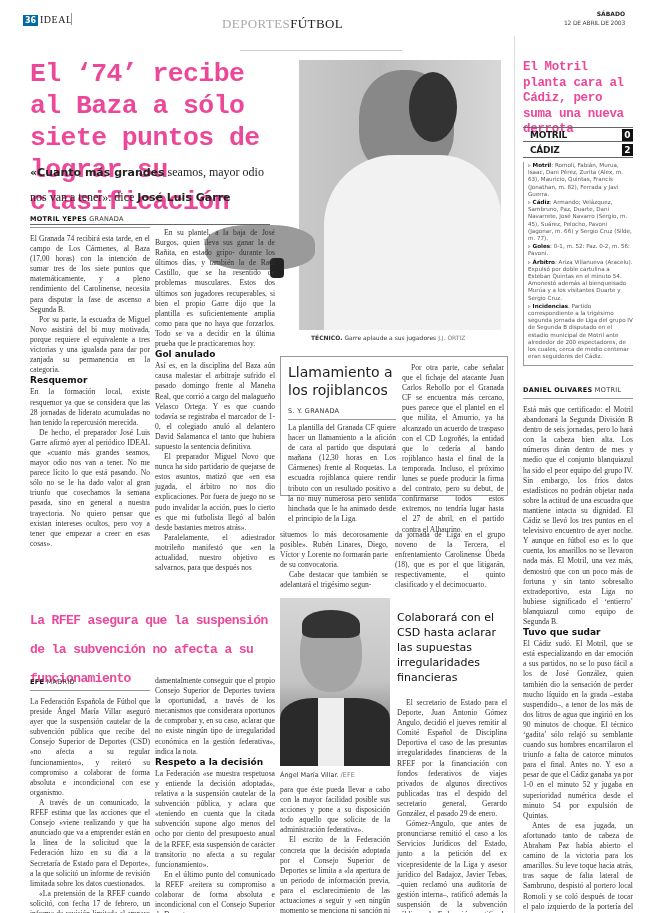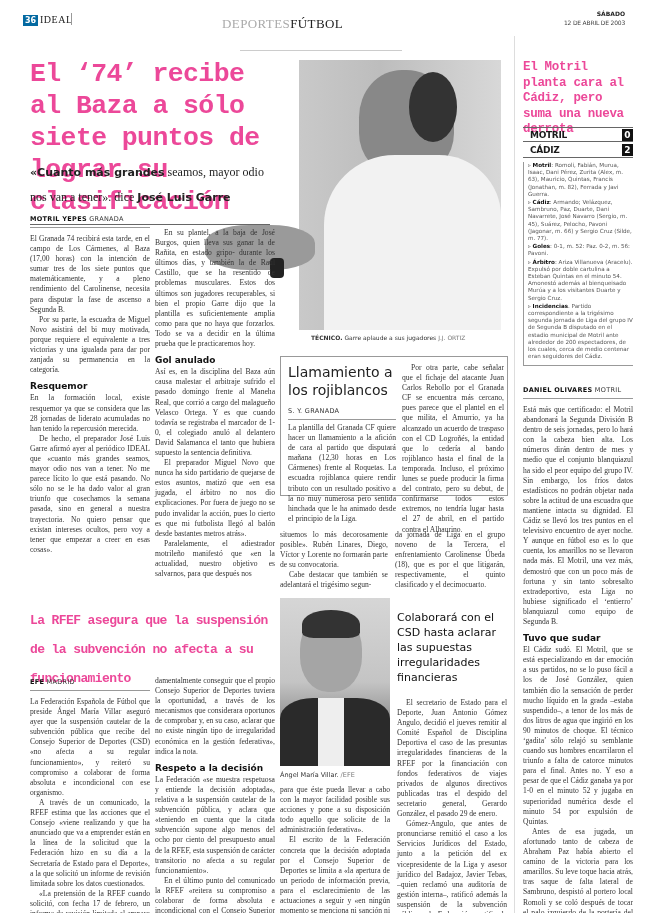--- a/index.html
+++ b/index.html
@@ -1,21 +1,21 @@
 <!DOCTYPE html>
 <html><head>
 <meta charset="utf-8">
 <style>
 *{margin:0;padding:0;box-sizing:border-box}
 body{width:650px;height:913px;background:#fff;position:relative;overflow:hidden;font-family:"DejaVu Serif",serif;color:#1a1a1a}
 .abs{position:absolute}
 .body-text{font-family:"Liberation Serif",serif;font-size:7.6px;line-height:10.1px;text-align:justify;color:#333}
 .body-text p{text-indent:9px}
 .body-text p.noind{text-indent:0}
-.sub{font-family:"DejaVu Sans",sans-serif;font-weight:bold;font-size:9px;color:#111;margin:6px 0 2px}
+.sub{font-family:"DejaVu Sans",sans-serif;font-weight:bold;font-size:9px;color:#111;margin:0 0 2px}
 .byline{font-family:"DejaVu Sans",sans-serif;font-size:6.5px;letter-spacing:.3px;color:#333;padding-bottom:4px;border-bottom:1px solid #999;margin-bottom:6px}
 .byline b{font-weight:bold;color:#111}
 .hl{font-family:Liberation Mono, monospace;font-weight:bold;color:#ec4899;letter-spacing:-.6px}
 .photo{background:#bbb}
 </style>
 </head>
 <body>
 
 <div class="abs" style="left:0;top:0;width:650px;height:36px">
   <div class="abs" style="left:23px;top:15px;background:#0369a1;color:#fff;font-family:'DejaVu Sans',sans-serif;font-weight:bold;font-size:8px;padding:1px 2px;line-height:9px">36</div>

